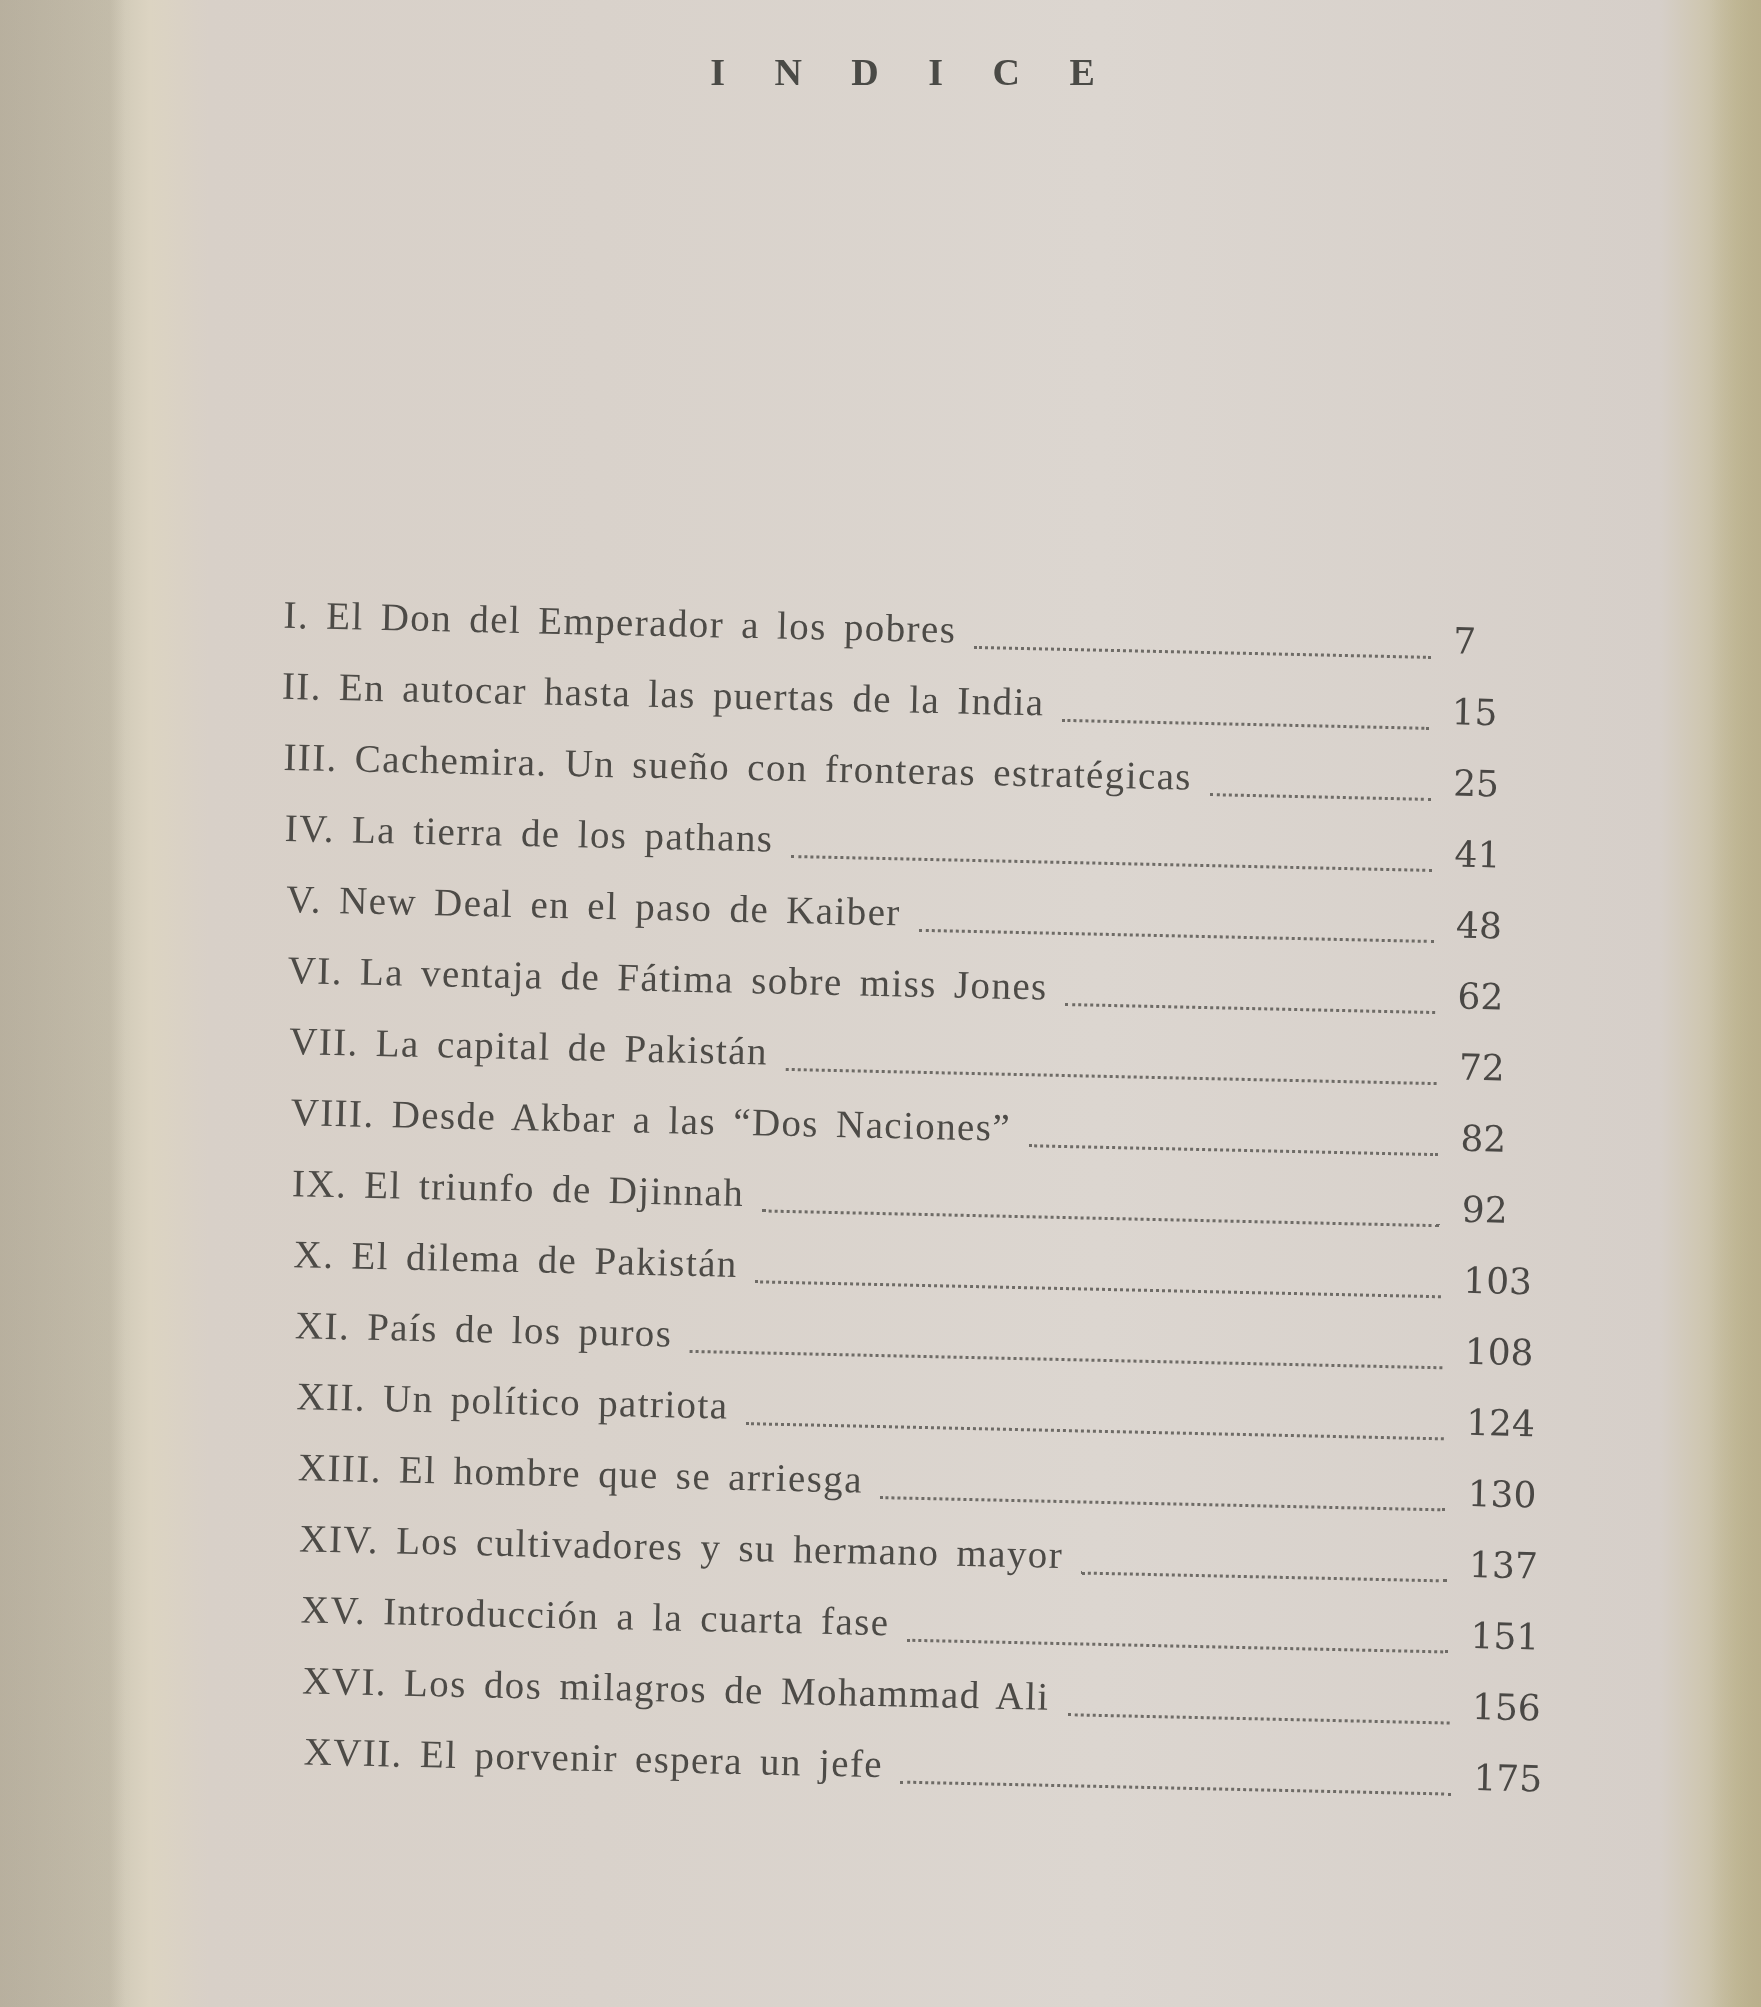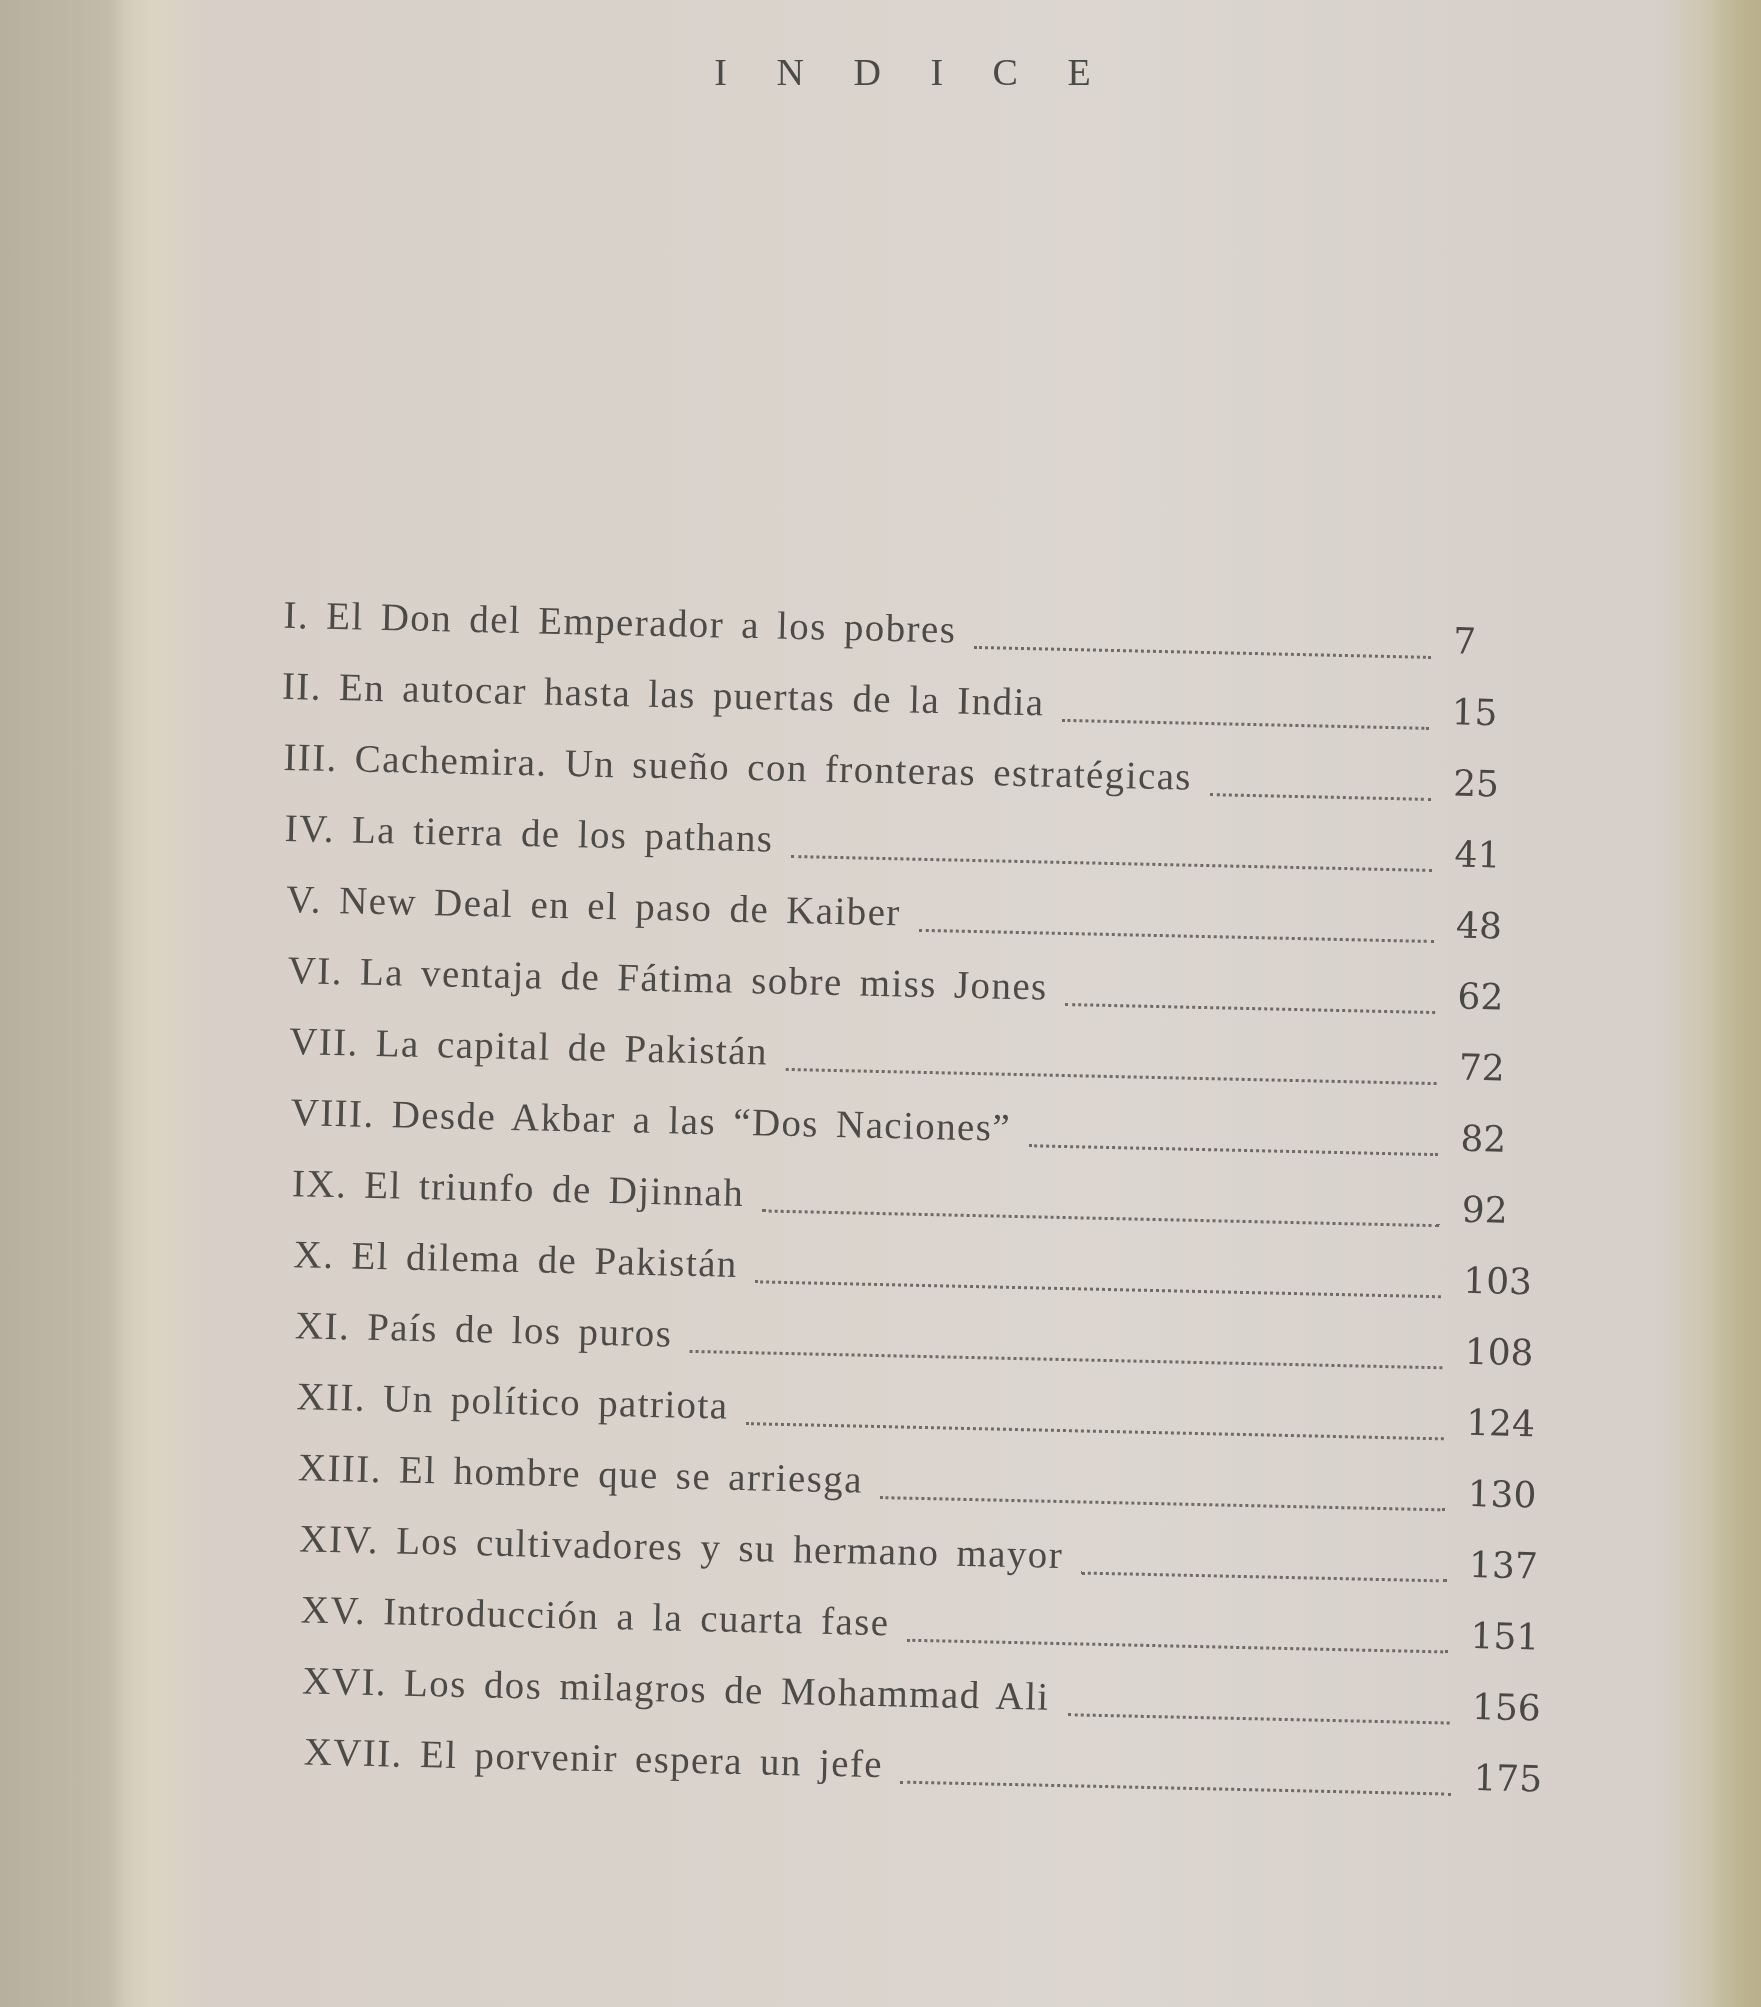--- a/index.html
+++ b/index.html
@@ -19,21 +19,21 @@
     position: absolute; left: 0; top: 0; width: 130px; height: 2007px;
     background: linear-gradient(90deg, rgba(170,160,140,0.35), rgba(200,192,170,0.05));
   }
   .edge-right {
     position: absolute; right: 0; top: 0; width: 50px; height: 2007px;
     background: linear-gradient(90deg, rgba(220,212,190,0), rgba(186,176,140,0.8));
   }
   .title {
     position: absolute; left: 0; width: 1761px; top: 50px;
     text-align: center; color: #4a4a46; font-size: 38px; letter-spacing: 20px;
-    padding-left: 64px; box-sizing: border-box; font-weight: normal;
+    padding-left: 64px; box-sizing: border-box; font-weight: bold;
   }
   .toc {
     position: absolute; left: 0; top: 0; width: 1761px; height: 2007px;
     transform: rotate(1.25deg); transform-origin: 290px 640px;
   }
   .entry {
     position: absolute; display: flex; align-items: baseline;
     color: #4d4b47; font-size: 39px; height: 60px; white-space: nowrap;
   }
   .entry .label { letter-spacing: 1.4px; word-spacing: 6px; }

